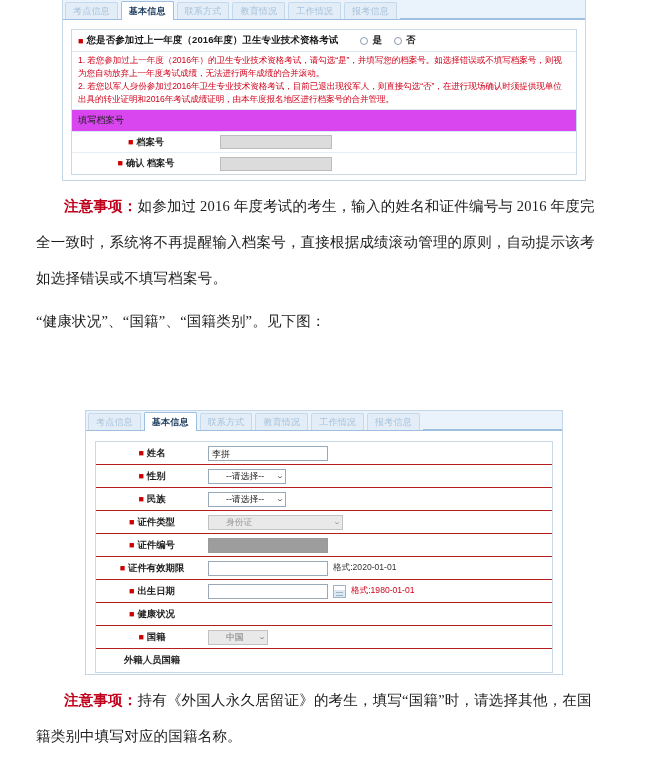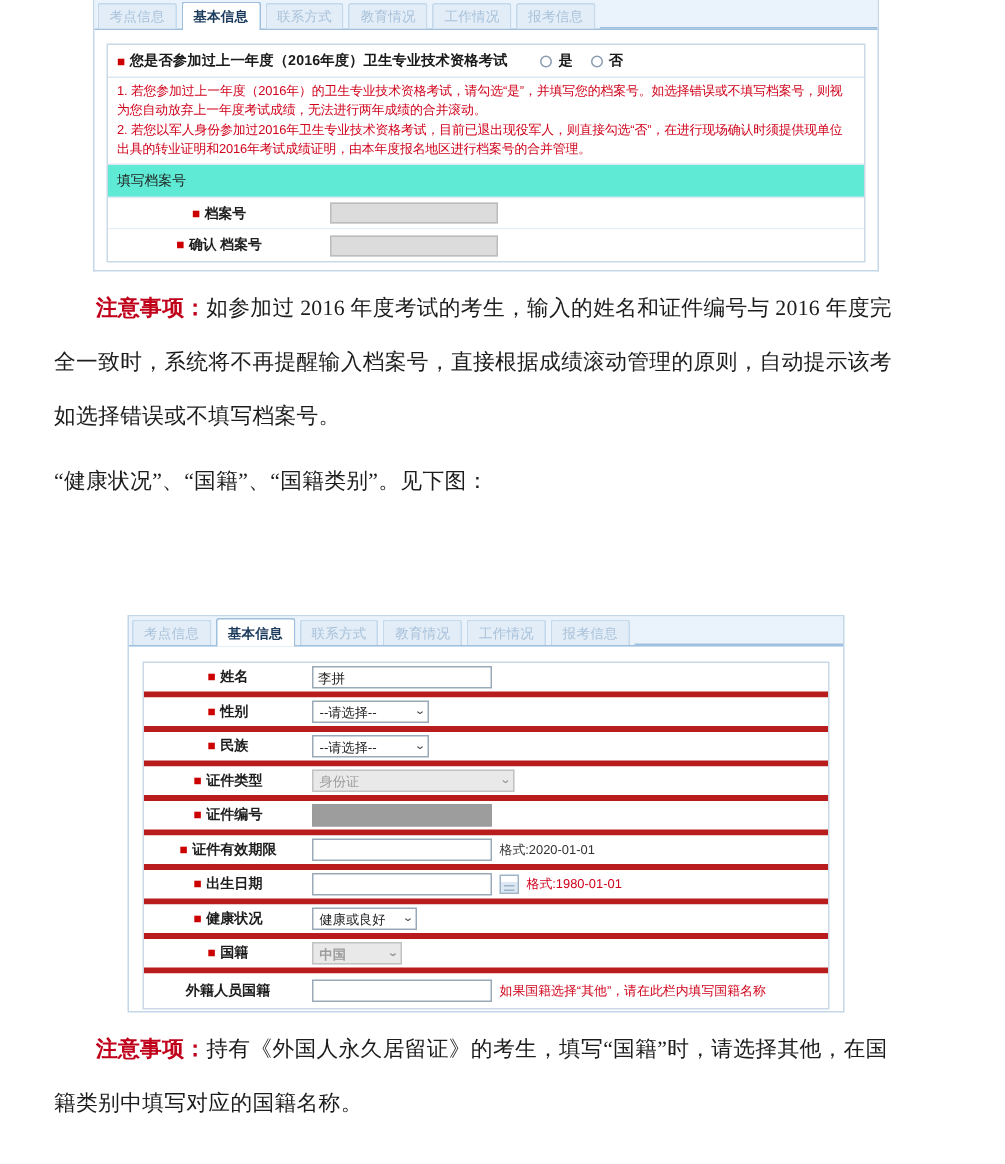--- a/index.html
+++ b/index.html
@@ -92,21 +92,21 @@
   .note {
     color: #d0021b;
     font-size: 8.6px;
     line-height: 13px;
     letter-spacing: -.1px;
   }
   .sec-title {
     padding: 4px 6px;
     font-size: 9.2px;
     color: #222;
-    background: #5eead4;
+    background: #d946ef;
     border-bottom: 1px solid #dde7f1;
   }
   .frow {
     display: flex;
     align-items: center;
     border-bottom: 1px solid #e6eef6;
     height: 21px;
     background: #fff;
   }
   .frow:last-child { border-bottom: none; }
@@ -152,21 +152,21 @@
     left: 85px; top: 410px;
     width: 478px; height: 265px;
     border: 1px solid #c3d7e8;
     background: #fff;
   }
   .panel-body-bot { padding: 10px 9px 9px 9px; }
   .ibox2 { border: 1px solid #c9d9e8; background: #fff; }
   .frow2 {
     display: flex;
     align-items: center;
-    border-bottom: 4px solid #b91c1c;
+    border-bottom: 1px solid #b91c1c;
     height: 23px;
     background: #fff;
   }
   .frow2:last-child { border-bottom: none; }
   .flabel2 {
     width: 112px;
     text-align: center;
     font-size: 9.4px;
     font-weight: bold;
     color: #1d1d1d;
@@ -185,21 +185,21 @@
   }
   .sel {
     height: 15px;
     border: 1px solid #9aa9b8;
     background: #fff;
     font-size: 8.8px;
     color: #222;
     display: inline-flex;
     align-items: center;
     justify-content: space-between;
-    padding: 0 2px 0 4px;
+    padding: 0 2px 0 17px;
     line-height: 14px;
     white-space: nowrap;
   }
   .sel.disabled { background: #e9e9e9; border-color: #c2c2c2; color: #9c9c9c; }
   .caret {
     font-size: 7px;
     margin-left: 4px;
     color: #444;
     transform: scaleX(1.35);
     display: inline-block;
@@ -375,42 +375,32 @@
           <div class="frow2">
             <div class="flabel2"><span class="req-dot">■</span><span>出生日期</span></div>
             <div class="fctl2">
               <span class="txt" style="width: 120px;"></span>
               <span class="cal"></span>
               <span class="hint" style="color: rgb(208, 2, 27);">格式:1980-01-01</span>
             </div>
           </div>
           <div class="frow2">
             <div class="flabel2"><span class="req-dot">■</span><span>健康状况</span></div>
-            <div class="fctl2">
-              <span class="sel" style="width: 70px;">
-                <span>健康或良好</span>
-                <span class="caret">⌄</span>
-              </span>
-            </div>
           </div>
           <div class="frow2">
             <div class="flabel2"><span class="req-dot">■</span><span>国籍</span></div>
             <div class="fctl2">
               <span class="sel disabled" style="width: 60px; font-weight: bold;">
                 <span>中国</span>
                 <span class="caret">⌄</span>
               </span>
             </div>
           </div>
           <div class="frow2">
             <div class="flabel2"><span>外籍人员国籍</span></div>
-            <div class="fctl2">
-              <span class="txt" style="width: 120px;"></span>
-              <span class="hint" style="color: rgb(208, 2, 27);">如果国籍选择“其他”，请在此栏内填写国籍名称</span>
-            </div>
           </div>
         </div>
     </div>
   </div>
 
   <div class="para" style="top:682px;">
     <div class="indent"><span class="lead">注意事项：</span><span>持有《外国人永久居留证》的考生，填写“国籍”时，请选择其他，在国</span></div>
     <div>籍类别中填写对应的国籍名称。</div>
   </div>
 

